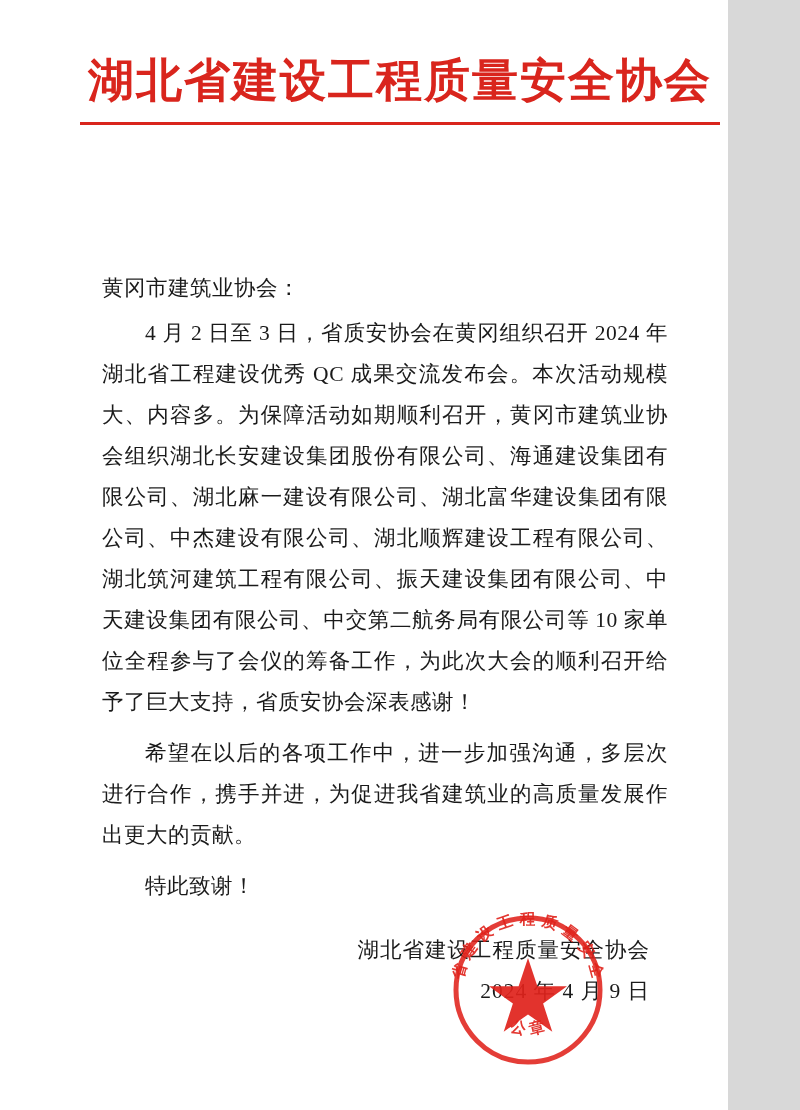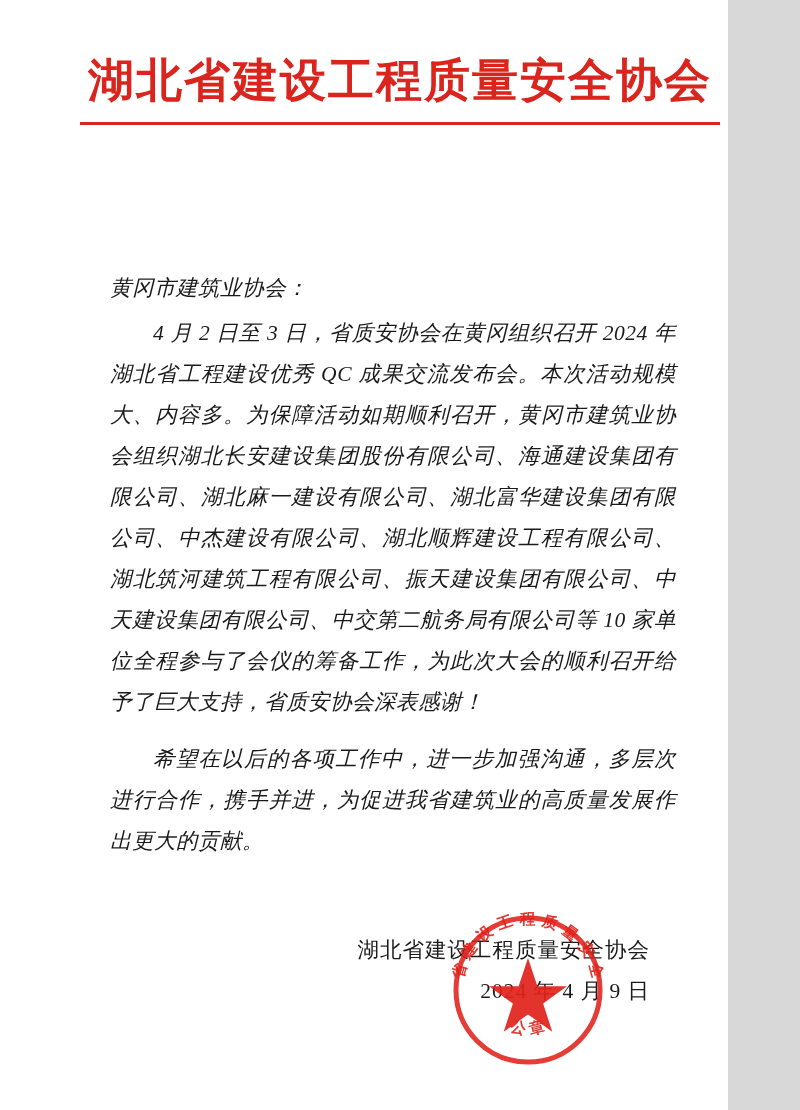--- a/index.html
+++ b/index.html
@@ -47,41 +47,40 @@
     width: 800px;
     text-align: center;
     font-size: 30px;
     font-weight: bold;
     letter-spacing: 4px;
     color: #111;
   }
   .body-block {
     position: absolute;
     top: 268px;
-    left: 110px;
+    left: 102px;
     width: 566px;
-    font-style: italic;
   }
   .para {
     font-size: 21.5px;
     line-height: 41px;
     color: #1a1a1a;
     text-align: justify;
     text-justify: inter-ideograph;
     margin: 0 0 6px 0;
     letter-spacing: 0.5px;
   }
   .para.indent {
     text-indent: 2em;
   }
   .salutation {
     margin-bottom: 4px;
   }
   .gap-top {
-    margin-top: 16px;
+    margin-top: 10px;
   }
   .signature {
     position: absolute;
     left: 118px;
     top: 930px;
     width: 566px;
     text-align: right;
   }
   .sig-line {
     font-size: 21.5px;
@@ -117,20 +116,21 @@
   <div class="letterhead">
     <div class="letterhead-title">湖北省建设工程质量安全协会</div>
     <div class="letterhead-rule"></div>
   </div>
 
 
   <div class="body-block">
     <p class="para salutation">黄冈市建筑业协会：</p>
     <p class="para indent">4 月 2 日至 3 日，省质安协会在黄冈组织召开 2024 年湖北省工程建设优秀 QC 成果交流发布会。本次活动规模大、内容多。为保障活动如期顺利召开，黄冈市建筑业协会组织湖北长安建设集团股份有限公司、海通建设集团有限公司、湖北麻一建设有限公司、湖北富华建设集团有限公司、中杰建设有限公司、湖北顺辉建设工程有限公司、湖北筑河建筑工程有限公司、振天建设集团有限公司、中天建设集团有限公司、中交第二航务局有限公司等 10 家单位全程参与了会仪的筹备工作，为此次大会的顺利召开给予了巨大支持，省质安协会深表感谢！</p>
     <p class="para indent gap-top">希望在以后的各项工作中，进一步加强沟通，多层次进行合作，携手并进，为促进我省建筑业的高质量发展作出更大的贡献。</p>
+    <p class="para indent gap-top">特此致谢！</p>
   </div>
 
   <div class="signature">
     <div class="sig-line">湖北省建设工程质量安全协会</div>
     <div class="sig-line">2024 年 4 月 9 日</div>
   </div>
 
   <div class="seal">
     <svg width="176" height="176" viewBox="0 0 176 176" xmlns="http://www.w3.org/2000/svg">
       <defs>

